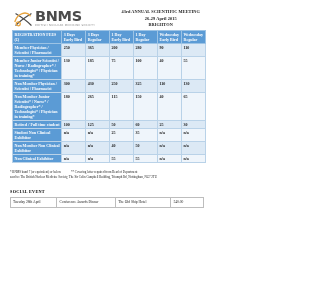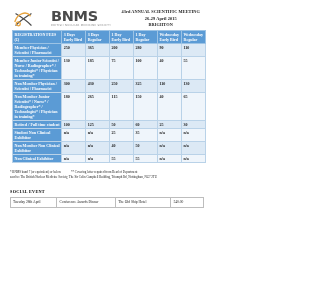--- a/index.html
+++ b/index.html
@@ -11,21 +11,21 @@
     overflow:hidden;
   }
   .page{position:relative;width:212px;height:300px;box-sizing:border-box;padding:0;}
 
   
   .header{
     display:flex;align-items:center;
     padding:12px 6px 4px 14px;
     height:30px;box-sizing:border-box;
   }
-  .logo{display:flex;align-items:flex-start;flex:0 0 auto;gap:16px;}
+  .logo{display:flex;align-items:flex-start;flex:0 0 auto;}
   .logo-mark{position:relative;width:19px;height:19px;flex:0 0 auto;margin-top:1px;}
   .logo-text{margin-left:2px;line-height:1;}
   .logo-word{
     font-family:"DejaVu Sans", sans-serif;
     font-weight:bold;font-size:14.5px;letter-spacing:-0.3px;
     color:#4b4b4b;display:block;
   }
   .logo-sub{
     display:block;font-family:"DejaVu Sans", sans-serif;
     font-size:2.6px;letter-spacing:0.35px;color:#8a8a8a;

